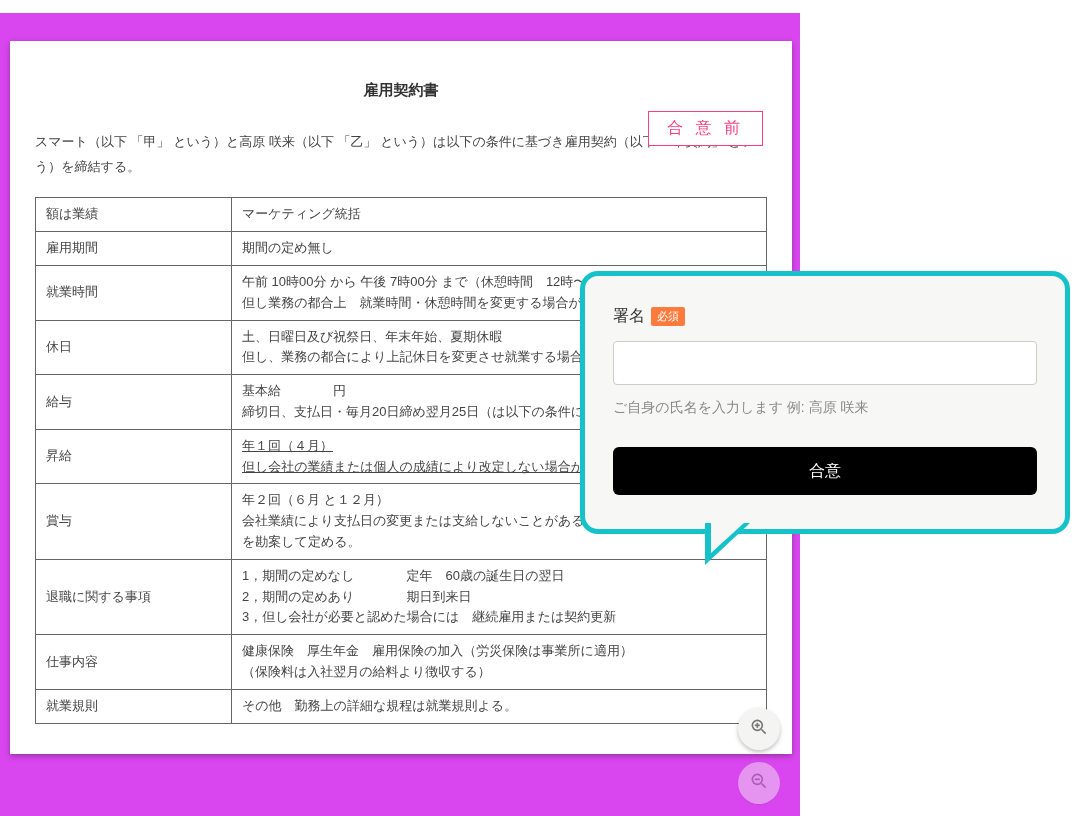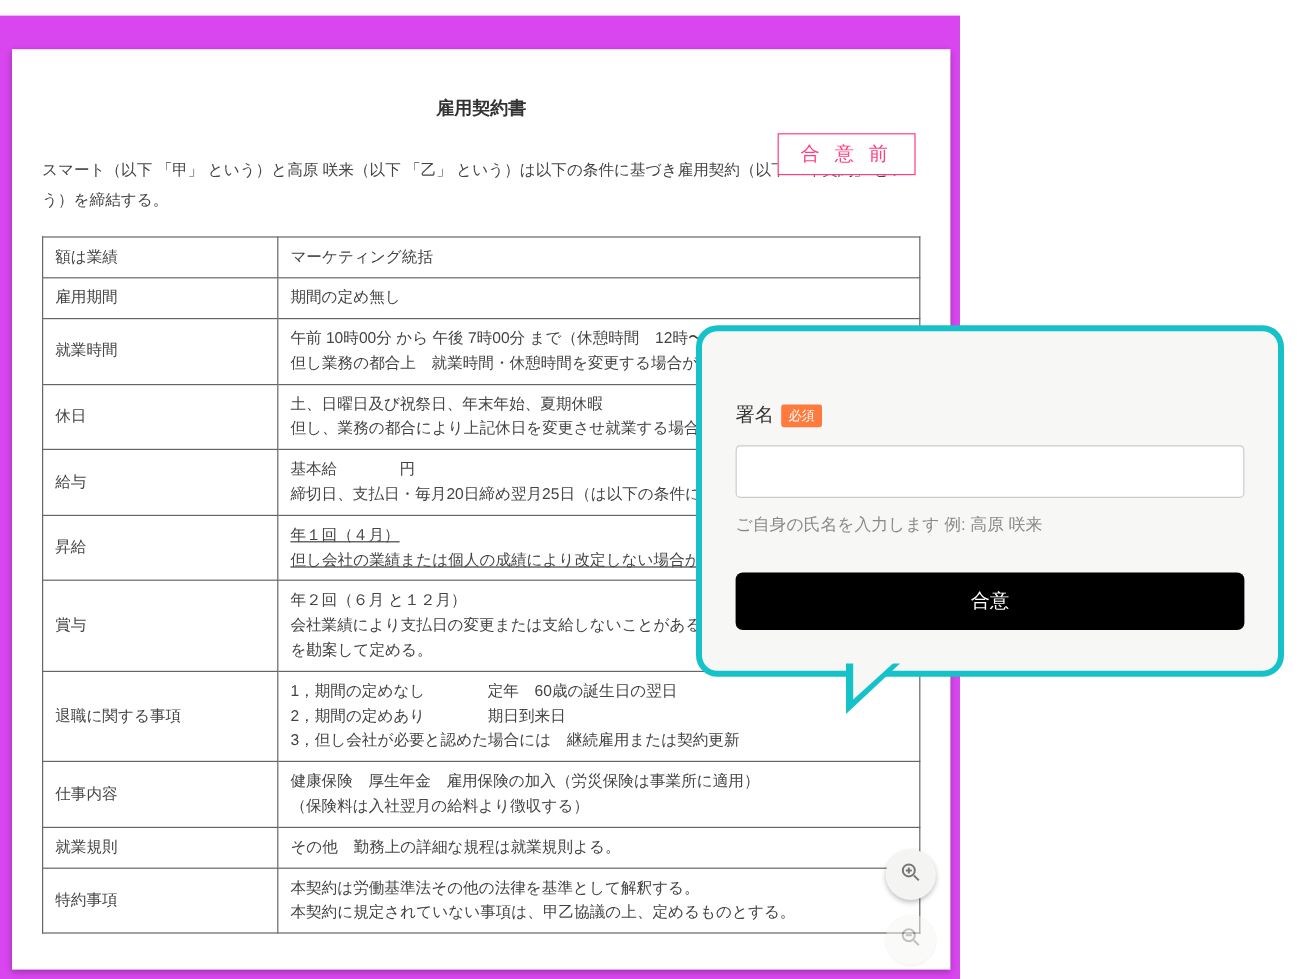--- a/index.html
+++ b/index.html
@@ -84,21 +84,20 @@
   border: 5px solid #16c2ca;
   border-radius: 18px;
   padding: 30px 28px 34px 28px;
   box-sizing: border-box;
   position: relative;
 }
 .sign-header {
   display: flex;
   align-items: center;
   margin-bottom: 14px;
-  margin-top: 30px;
 }
 .sign-label {
   font-size: 16px;
   color: #333;
 }
 .required-badge {
   background: #ff7a3d;
   color: #fff;
   font-size: 11px;
   padding: 2px 6px;
@@ -234,25 +233,20 @@
           </tr>
           <tr>
             <td class="label">仕事内容</td>
             <td style="white-space: pre-line;">健康保険　厚生年金　雇用保険の加入（労災保険は事業所に適用）
 （保険料は入社翌月の給料より徴収する）</td>
           </tr>
           <tr>
             <td class="label">就業規則</td>
             <td style="white-space: pre-line;">その他　勤務上の詳細な規程は就業規則よる。</td>
           </tr>
-          <tr>
-            <td class="label">特約事項</td>
-            <td style="white-space: pre-line;">本契約は労働基準法その他の法律を基準として解釈する。
-本契約に規定されていない事項は、甲乙協議の上、定めるものとする。</td>
-          </tr>
         </tbody>
     </table>
 
   </div>
 </div>
 
 <div class="sign-popup-wrap">
   <div class="sign-popup">
     <div class="sign-header">
       <span class="sign-label">署名</span>

